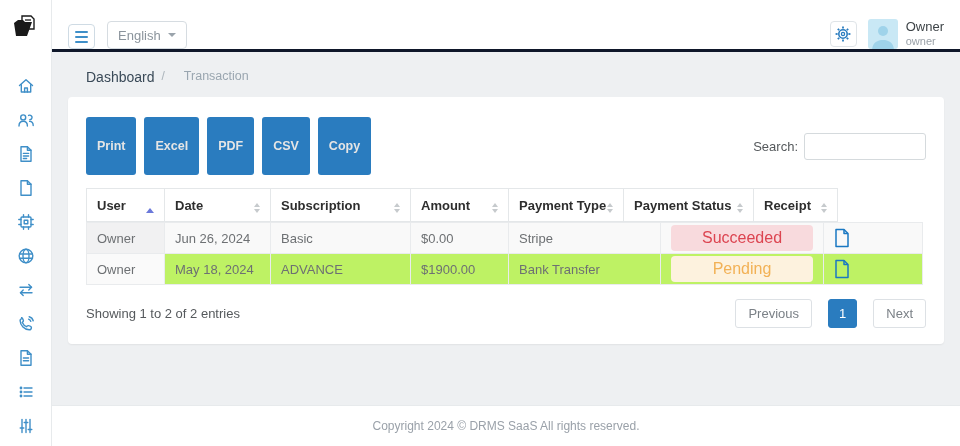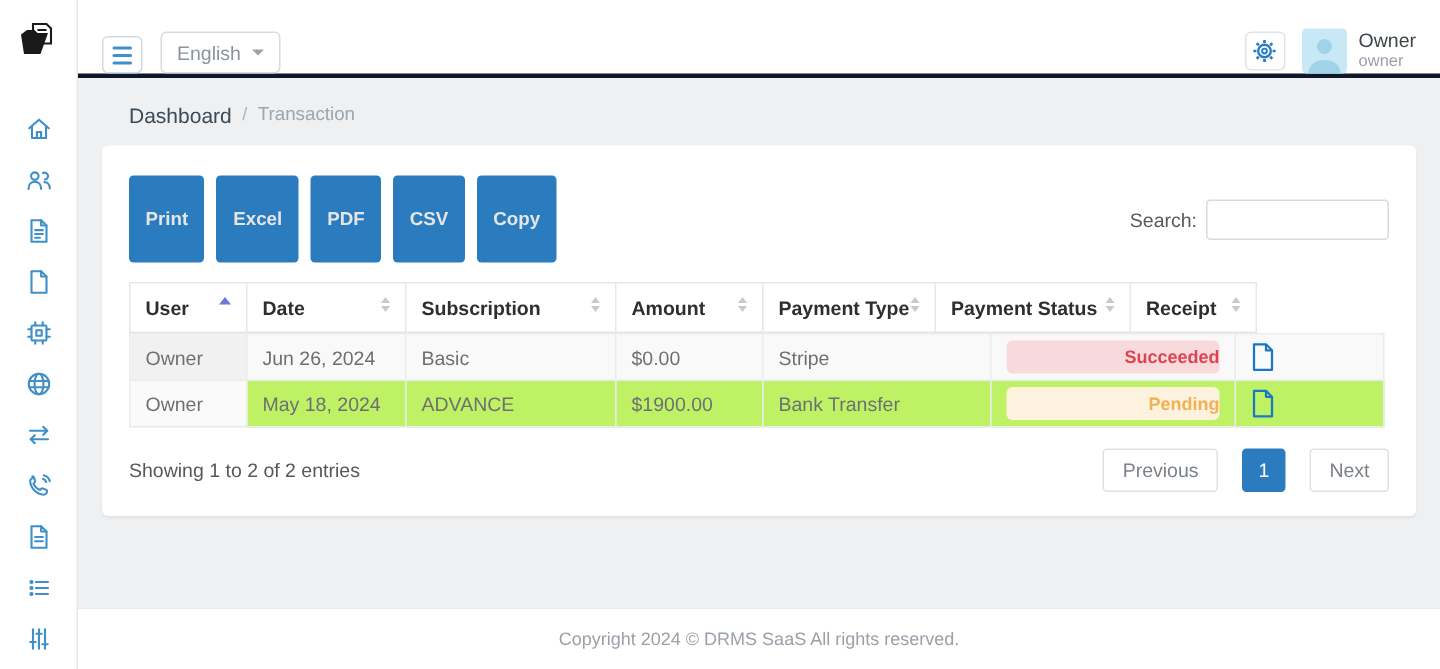--- a/index.html
+++ b/index.html
@@ -24,42 +24,42 @@
   .user-meta { display:flex; flex-direction:column; line-height:1.15; }
   .user-name { font-size:13px; color:#3d4347; }
   .user-role { font-size:11px; color:#9aa1a8; }
 
   
   .main { position:absolute; left:52px; top:52px; width:908px; height:353px; background:#eef0f2; }
   .breadcrumb { padding:17px 16px 0 34px; font-size:14px; display:flex; align-items:flex-start; gap:7px; }
   .crumb-current-wrap { font-size:12.5px; }
   .crumb-root { color:#3a4a58; cursor:pointer; }
   .crumb-sep { color:#aab3ba; font-size:12px; }
-  .crumb-current { color:#9aa6b0; }
+  .crumb-current { color:#9aa6b0;margin-left:12px; }
 
   .card { margin:12px 16px 0 16px; background:#fff; border-radius:4px; box-shadow:0 1px 2px rgba(0,0,0,.06); padding:20px 18px 16px 18px; }
   .toolbar-row { display:flex; align-items:center; margin-bottom:13px; }
   .btn-export { background:#2a7cbf; color:#e5e5e5; border:none; border-radius:3px; font-size:12.5px; font-weight:bold; padding:22px 11px; margin-right:8px; cursor:pointer; font-family:"Liberation Sans", sans-serif; }
   .search-wrap { margin-left:auto; display:flex; align-items:center; gap:6px; font-size:13px; color:#55595c; }
   .search-input { width:122px; height:27px; border:1px solid #d5dadd; border-radius:3px; padding:0 8px; font-size:13px; color:#555; outline:none; }
 
   table { border-collapse:collapse; table-layout:fixed; }
   .tbl-head { width:751px; }
   .tbl-body { width:836px; }
   th { border:1px solid #e4e7e9; padding:0 10px; height:33px; font-size:13px; color:#2e2e2e; text-align:left; cursor:pointer; background:#fff; }
-  .th-inner { display:flex; align-items:flex-start; justify-content:space-between; }
+  .th-inner { display:flex; align-items:flex-end; justify-content:space-between; }
   td { border:1px solid #e9ebed; padding:0 10px; height:31px; font-size:13px; color:#6d7073; background:#bef264; }
   tr.odd td { background:#f9f9f9; }
   tr.odd td.sorted { background:#f1f1f2; }
   tr.even td.sorted { background:#fafafa; }
   .arrow-asc { width:0; height:0; border-left:4px solid transparent; border-right:4px solid transparent; border-bottom:5px solid #6b79da; }
   .sort-both { display:flex; flex-direction:column; gap:2px; }
   .sort-both .up { width:0; height:0; border-left:3.5px solid transparent; border-right:3.5px solid transparent; border-bottom:4px solid #c6cacd; }
   .sort-both .down { width:0; height:0; border-left:3.5px solid transparent; border-right:3.5px solid transparent; border-top:4px solid #c6cacd; }
-  .status { display:block; text-align:right; border-radius:4px; font-size:12px; padding:4px 0;font-weight:bold; }
+  .status { display:block; text-align:center; border-radius:4px; font-size:16px; padding:4px 0; }
   .status.succeeded { background:#f8dadd; color:#dc4450; }
   .status.pending { background:#fdf2de; color:#f2b155; }
   .receipt-cell svg { stroke:#1a78c2; fill:none; stroke-width:1.5; stroke-linejoin:round; cursor:pointer; display:block; }
 
   .info-row { display:flex; align-items:center; margin-top:14px; }
   .info-text { font-size:13px; color:#55595c; }
   .pagination { margin-left:auto; display:flex; align-items:center; gap:16px; }
   .page-btn { border:1px solid #dde1e5; background:#fff; color:#7b8187; font-size:13px; border-radius:3px; padding:6px 12px; cursor:pointer; font-family:"Liberation Sans", sans-serif; }
   .page-btn.active { background:#2a7cbf; border-color:#2a7cbf; color:#fff; padding:6px 10px; }
 

